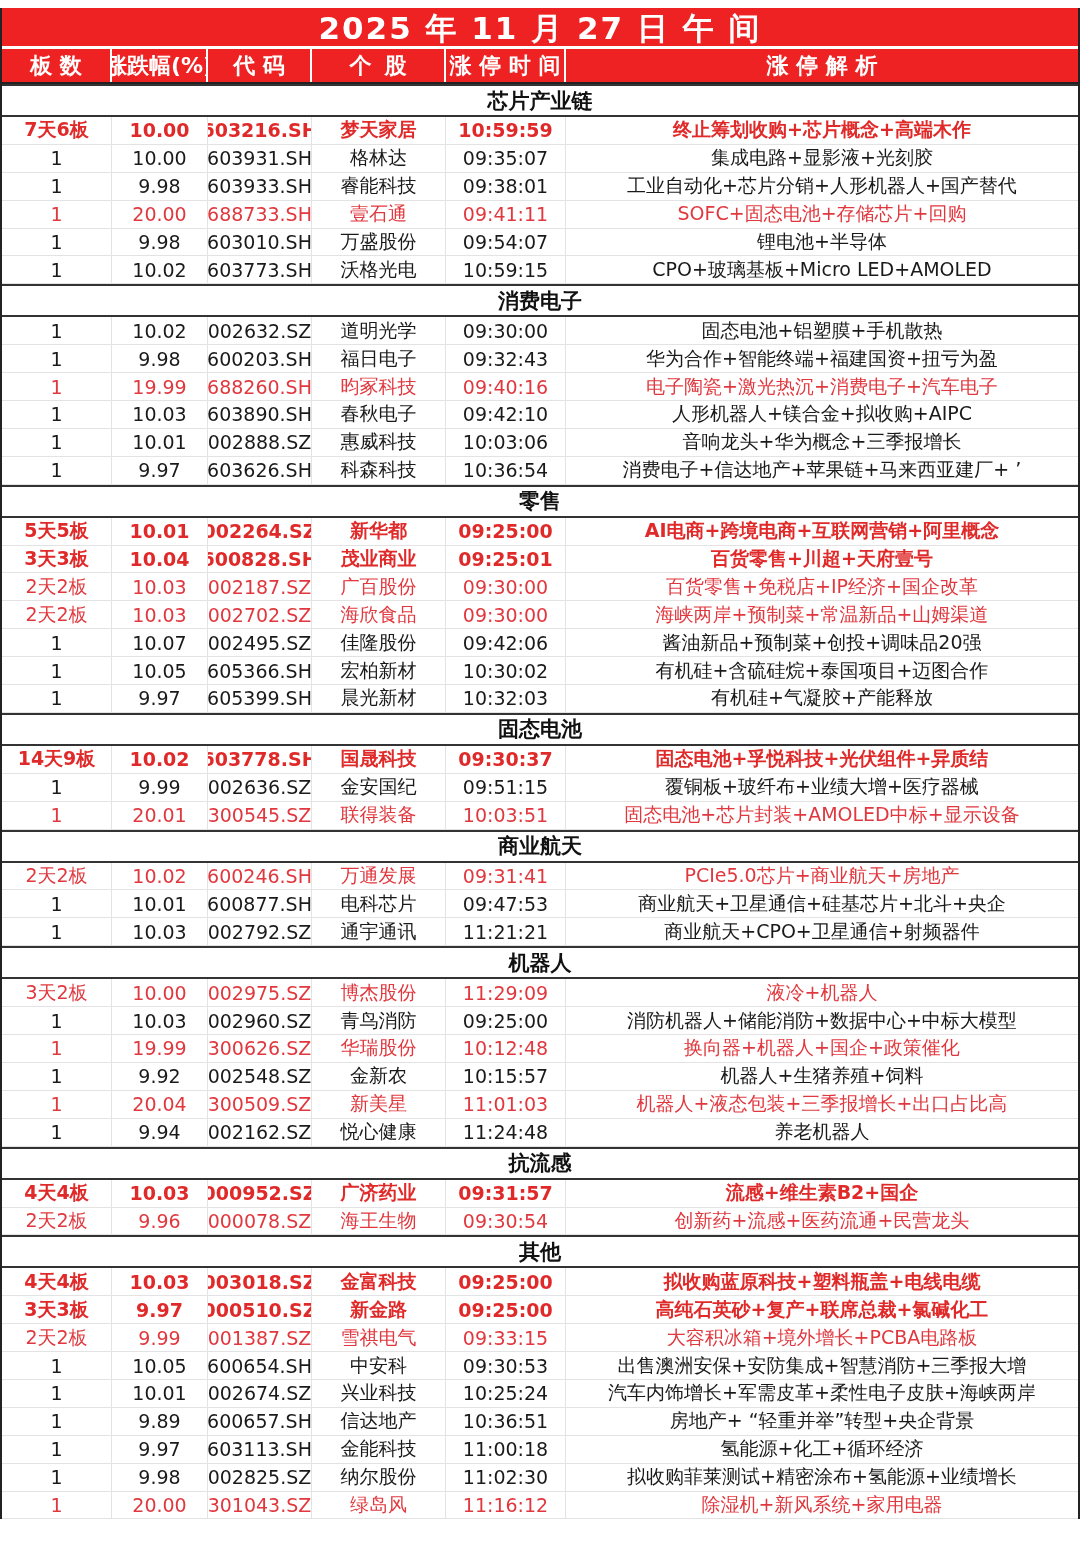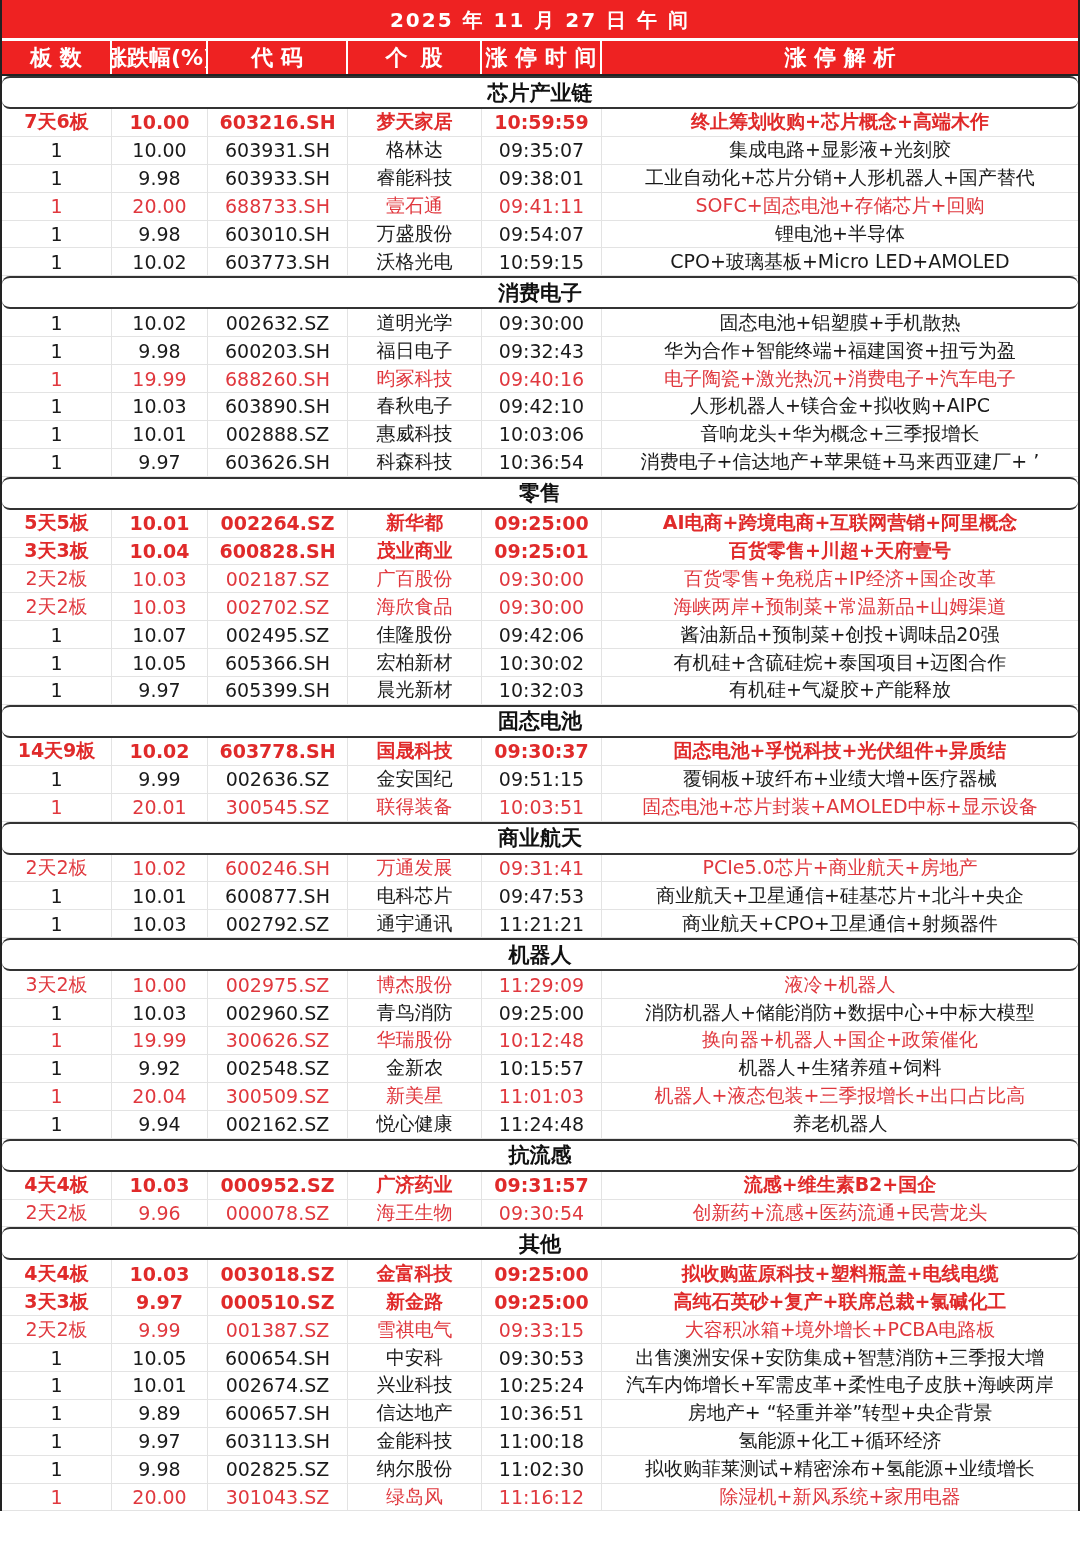--- a/index.html
+++ b/index.html
@@ -1,23 +1,23 @@
 <!DOCTYPE html>
 <html><head>
 <meta charset="utf-8">
 <style>
   html, body { margin:0; padding:0; background:#ffffff; }
   body { width:1080px; height:1543px; overflow:hidden; font-family:"DejaVu Sans","Liberation Sans",sans-serif; }
   .sheet { width:1080px; border-left:2px solid #222; border-right:2px solid #222; box-sizing:border-box; }
-  .title-bar { height:38px; background:#ee2222; color:#fff; font-weight:bold; font-size:20px; text-align:center; line-height:40px; letter-spacing:2px; border-bottom:3px solid #ffffff; }
+  .title-bar { height:38px; background:#ee2222; color:#fff; font-weight:bold; font-size:31px; text-align:center; line-height:40px; letter-spacing:2px; border-bottom:3px solid #ffffff;margin-top:8px; }
   .header-row { display:flex; height:33px; background:#ee2222; color:#fff; font-weight:bold; font-size:22px; border-bottom:2px solid #222;text-align:center; }
   .header-row > div { display:flex; align-items:center; justify-content:center; border-right:2px solid #ffffff; box-sizing:border-box; white-space:nowrap; overflow:hidden; }
   .header-row > div:last-child { border-right:none; }
-  .c1 { width:110px; } .c2 { width:96px; } .c3 { width:140px; } .c4 { width:134px;font-family:Liberation Mono, monospace; } .c5 { width:120px; } .c6 { flex:1; }
-  .section-row { height:33px; display:flex; align-items:center; justify-content:center; font-weight:bold; font-size:21px; color:#111; border-bottom:2px solid #333; border-top:2px solid #333; background:#fff; box-sizing:border-box;border-radius:8px; }
+  .c1 { width:110px; } .c2 { width:96px; } .c3 { width:104px; } .c4 { width:134px;font-family:Liberation Mono, monospace; } .c5 { width:120px; } .c6 { flex:1; }
+  .section-row { height:33px; display:flex; align-items:center; justify-content:center; font-weight:bold; font-size:21px; color:#111; border-bottom:2px solid #333; border-top:2px solid #333; background:#fff; box-sizing:border-box; }
   .row { display:flex; height:27.9px; font-size:19px; color:#1a1a1a; border-bottom:1px solid #e3e3e3; box-sizing:border-box;text-align:center; }
   .row > div { display:flex; align-items:center; justify-content:center; border-right:1px solid #e3e3e3; box-sizing:border-box; white-space:nowrap; overflow:hidden; }
   .row > div:last-child { border-right:none; }
   .row.red { color:#e0383e; }
   .row.bold { color:#e02a2a; font-weight:bold; }
   .c4 { letter-spacing:0px; }
 </style>
 </head>
 <body>
 

